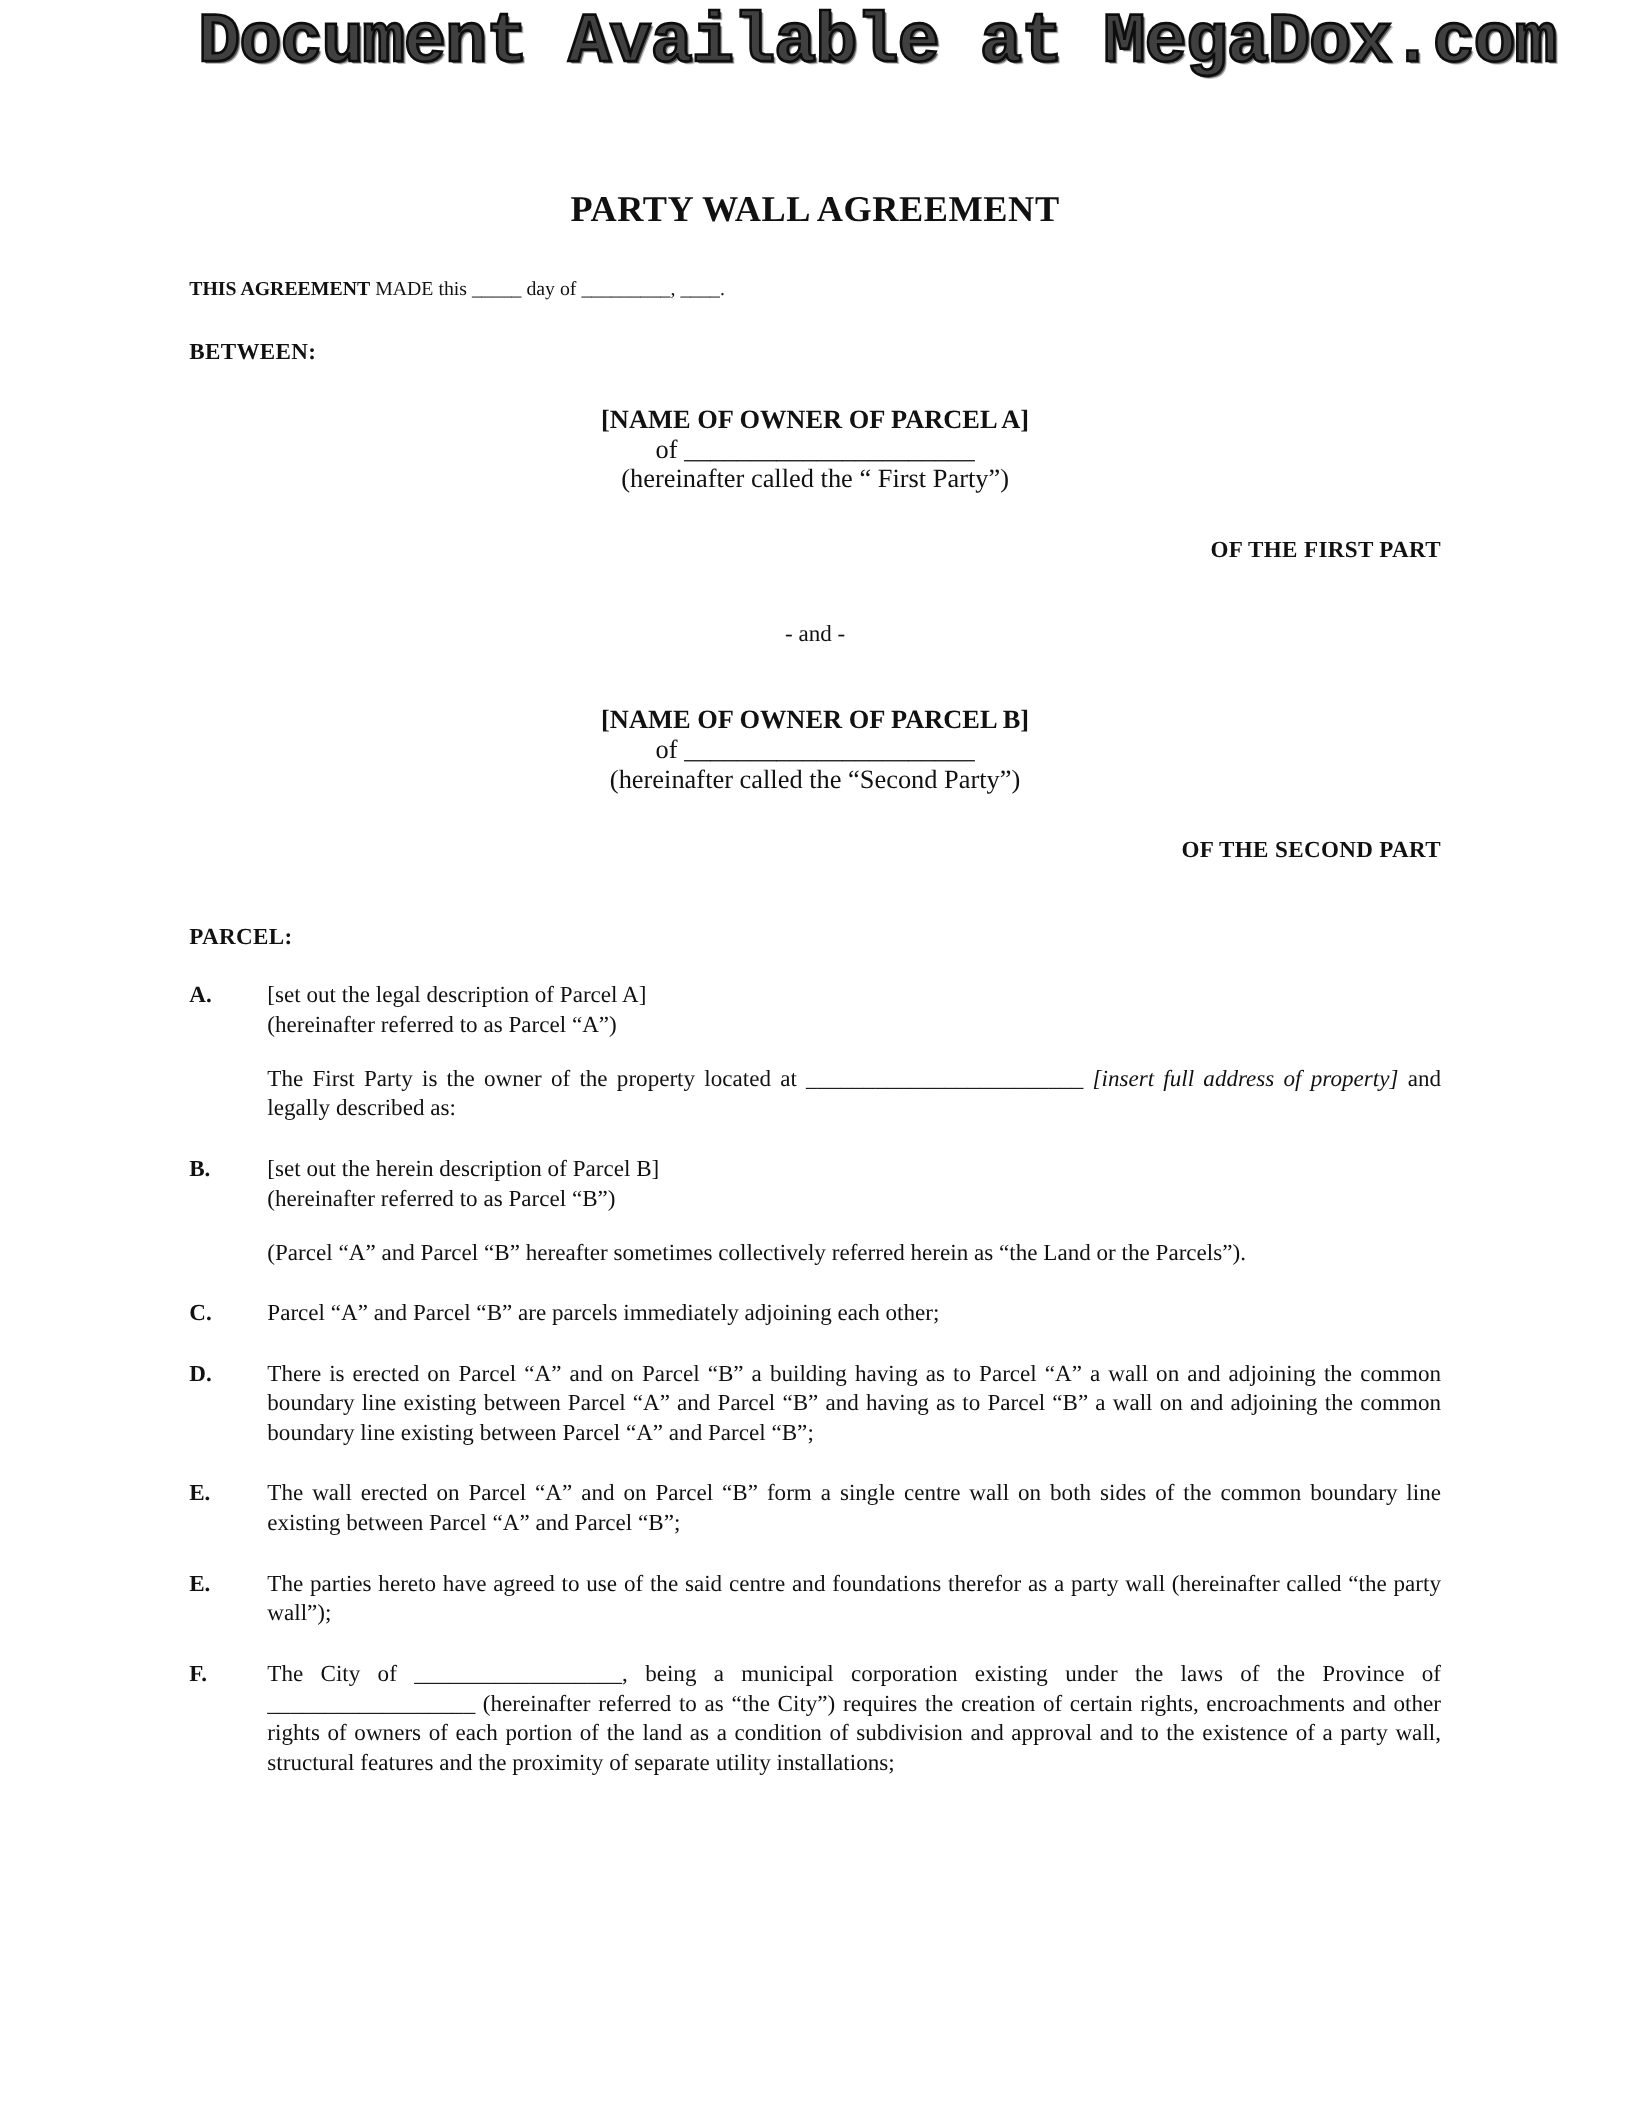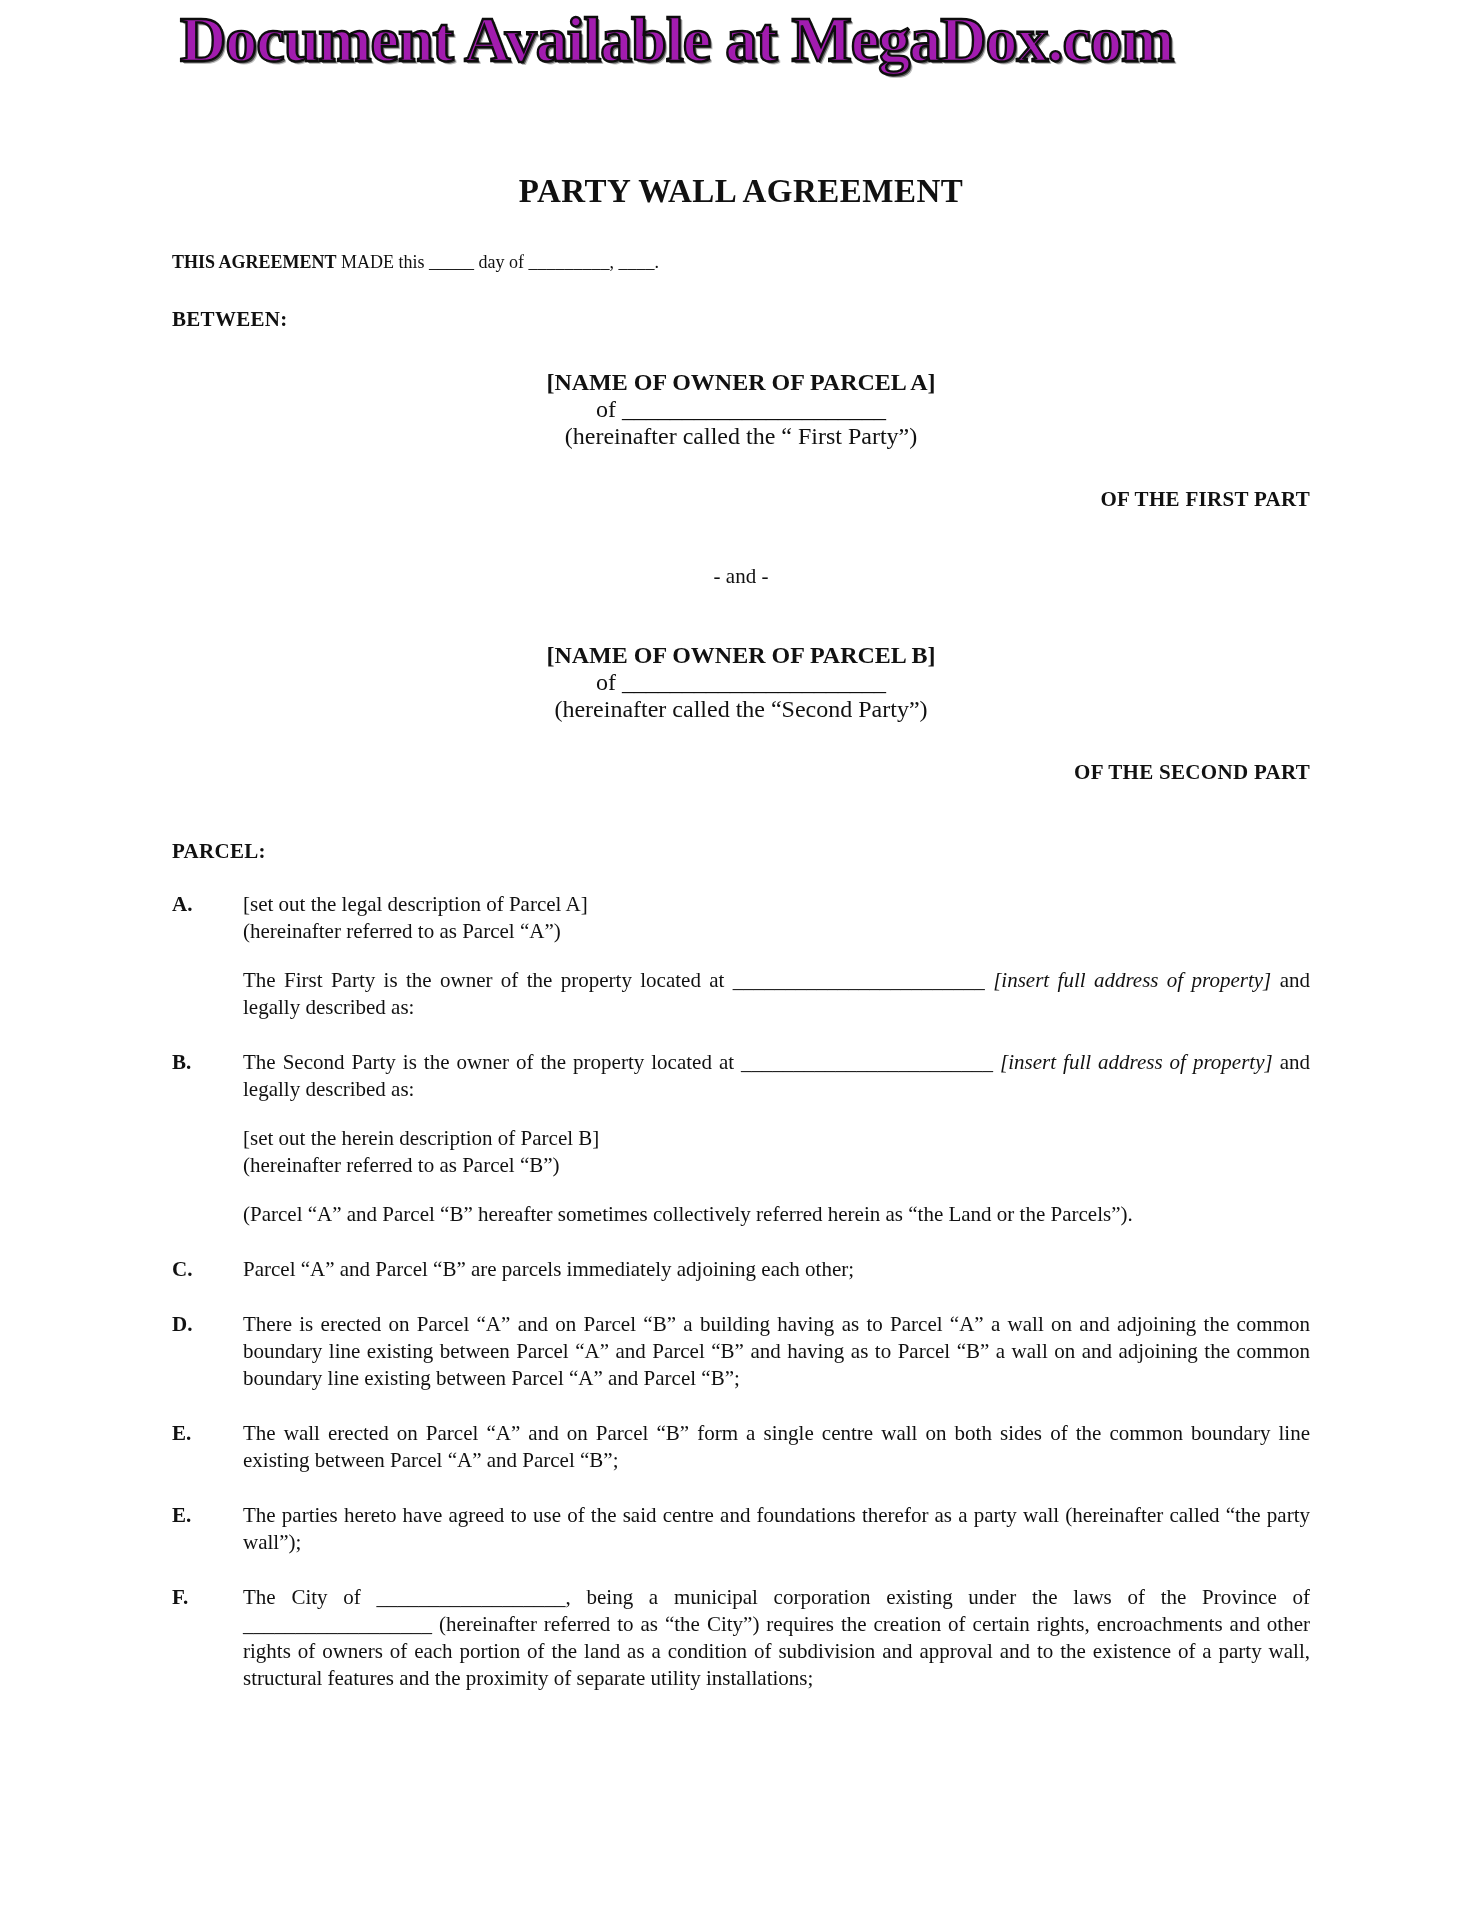--- a/index.html
+++ b/index.html
@@ -10,26 +10,26 @@
     color: #111;
     overflow: hidden;
   }
   .page {
     width: 1483px; height: 1920px;
     padding: 6px 173px 0 172px;
     background: #fff;
     position: relative;
   }
   .watermark {
-    font-family: Liberation Serif, serif;
+    font-family: Liberation Mono, monospace;
     font-weight: bold;
     font-size: 64px;
     line-height: 1.05;
     white-space: nowrap;
-    color: #a21caf;
+    color: #404040;
     -webkit-text-stroke: 2.4px #0d0d0d;
     text-shadow: 2px 2px 0 rgba(0,0,0,0.55), 3px 3px 0 rgba(0,0,0,0.25);
     margin-left: 8px;
     letter-spacing: -1px;
   }
   .title {
     font-size: 33px;
     font-weight: bold;
     text-align: center;
     margin-top: 98px;
@@ -116,21 +116,20 @@
       <div class="recital">
         <div class="rl">A.</div>
         <div class="rb">
           <p class="rp"><span>[set out the legal description of Parcel A]</span><br><span>(hereinafter referred to as Parcel “A”)</span></p>
           <p class="rp justify"><span>The First Party is the owner of the property located at ________________________ </span><span class="it">[insert full address of property]</span><span> and legally described as:</span></p>
         </div>
       </div>
       <div class="recital">
         <div class="rl">B.</div>
         <div class="rb">
-          <p class="rp justify"><span>The Second Party is the owner of the property located at ________________________ </span><span class="it">[insert full address of property]</span><span> and legally described as:</span></p>
           <p class="rp"><span>[set out the herein description of Parcel B]</span><br><span>(hereinafter referred to as Parcel “B”)</span></p>
           <p class="rp justify"><span>(Parcel “A” and Parcel “B” hereafter sometimes collectively referred herein as “the Land or the Parcels”).</span></p>
         </div>
       </div>
       <div class="recital">
         <div class="rl">C.</div>
         <div class="rb">
           <p class="rp"><span>Parcel “A” and Parcel “B” are parcels immediately adjoining each other;</span></p>
         </div>
       </div>

